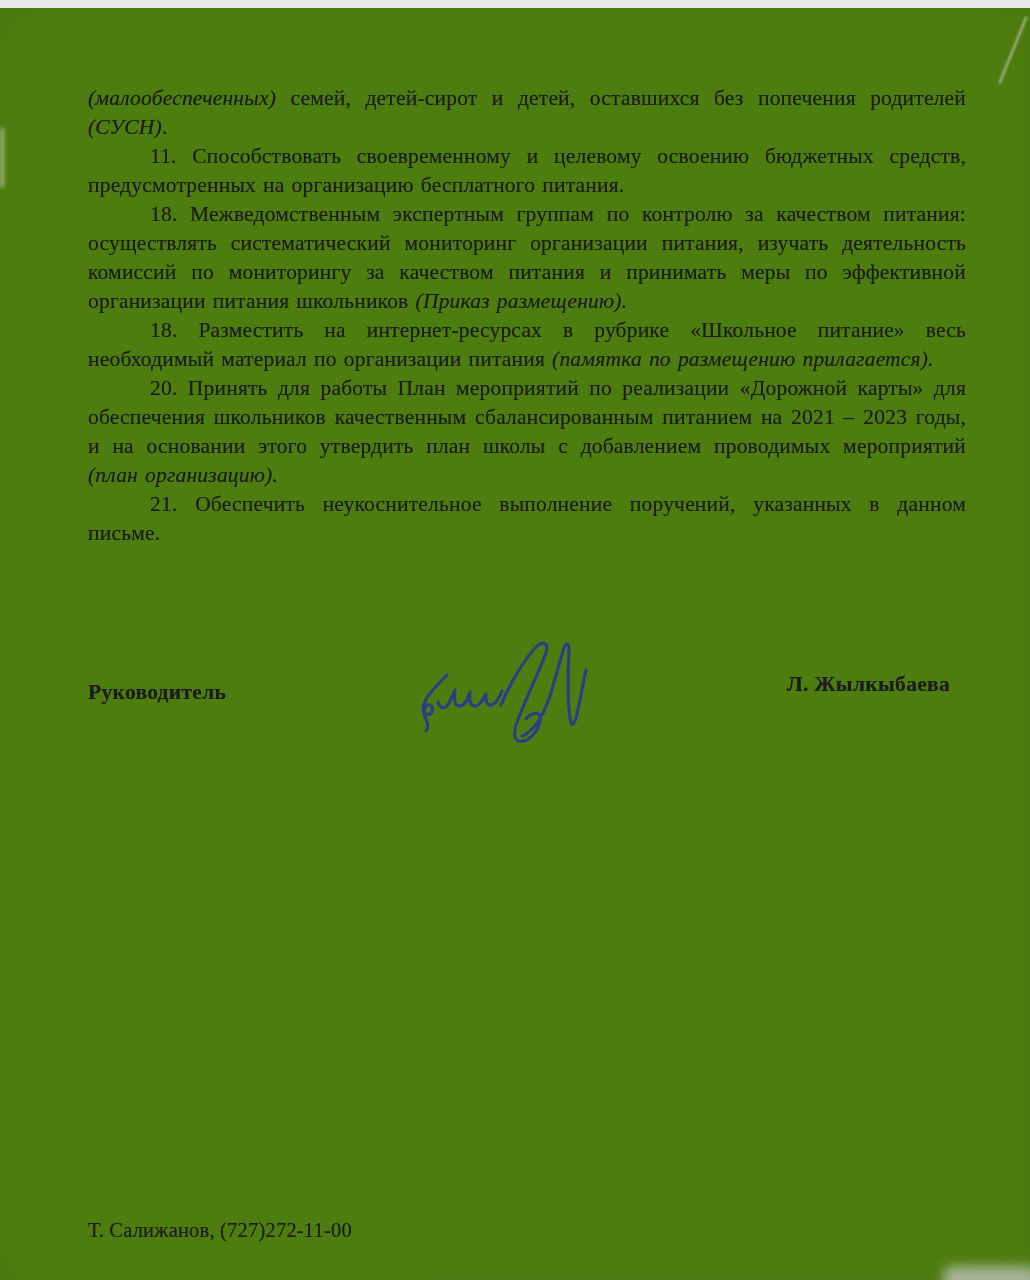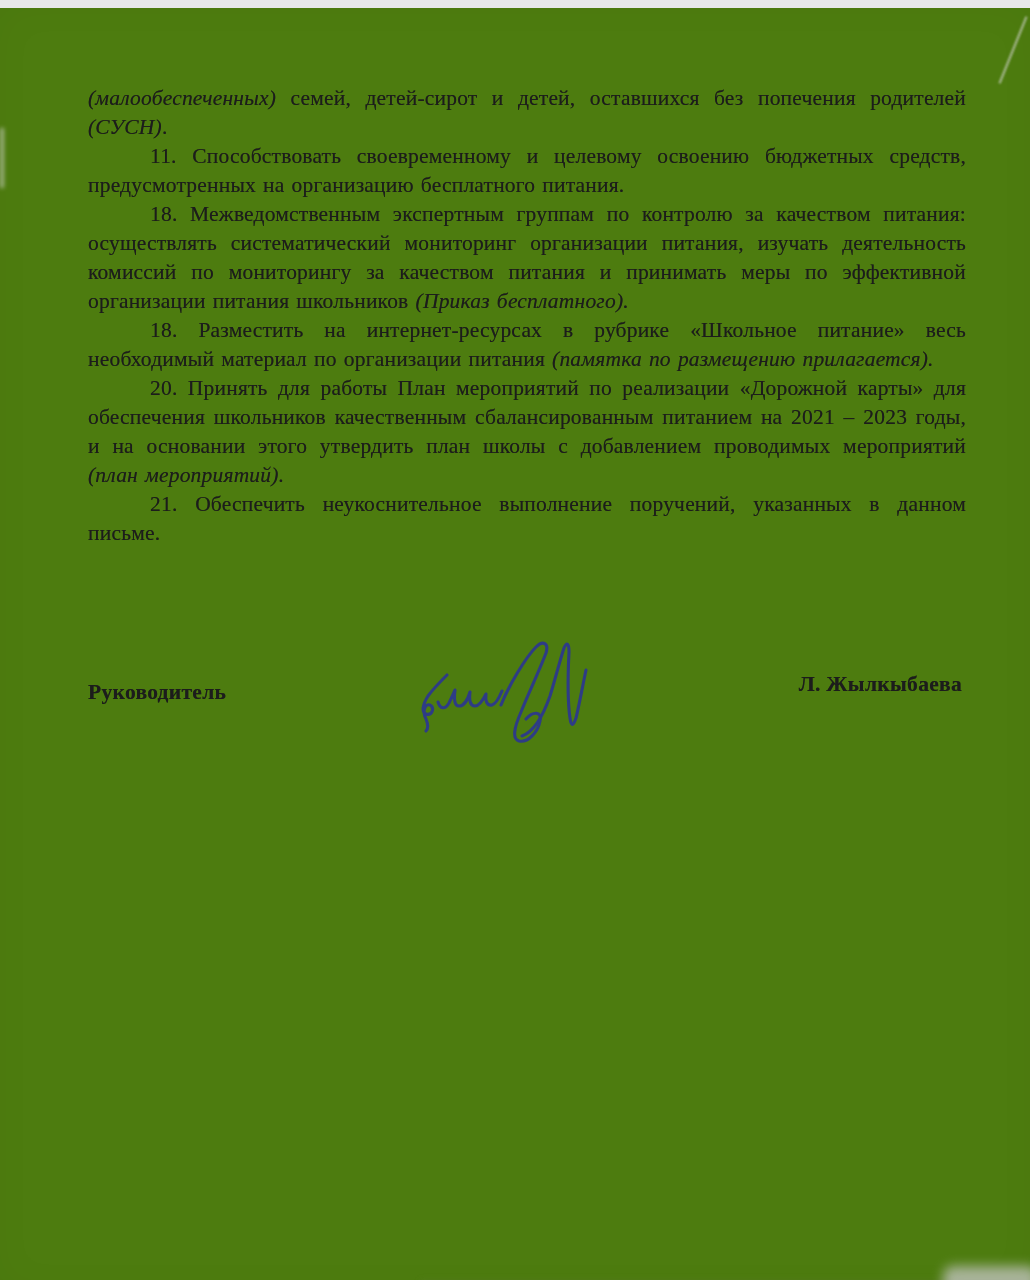--- a/index.html
+++ b/index.html
@@ -27,21 +27,21 @@
   .it{font-style:italic;}
   .sig-block{
     position:absolute;left:88px;right:64px;top:618px;height:165px;
   }
   .sig-title{
     position:absolute;left:0;top:54px;
     font-size:21.5px;font-weight:bold;letter-spacing:0.3px;
     text-shadow:0 0 0.5px rgba(20,20,20,0.55);
   }
   .sig-name{
-    position:absolute;right:4px;top:46px;
+    position:absolute;right:16px;top:46px;
     font-size:21.5px;font-weight:bold;letter-spacing:0.3px;
     text-shadow:0 0 0.5px rgba(20,20,20,0.55);
     text-align:center;
   }
   .sig-svg{position:absolute;left:314px;top:2px;}
   .footer{
     position:absolute;left:88px;top:1208px;
     font-size:20.5px;line-height:28px;
     letter-spacing:0.2px;
     text-shadow:0 0 0.5px rgba(20,20,20,0.5);
@@ -72,25 +72,25 @@
 <body>
 
 <div class="page">
 
   <div class="content">
 
     <p class="para no-indent"><span class="it">(малообеспеченных)</span><span> семей, детей-сирот и детей, оставшихся без попечения родителей </span><span class="it">(СУСН)</span><span>.</span></p>
 
     <p class="para"><span>11. Способствовать своевременному и целевому освоению бюджетных средств, предусмотренных на организацию бесплатного питания.</span></p>
 
-    <p class="para"><span>18. Межведомственным экспертным группам по контролю за качеством питания: осуществлять систематический мониторинг организации питания, изучать деятельность комиссий по мониторингу за качеством питания и принимать меры по эффективной организации питания школьников </span><span class="it">(Приказ бесплатного).</span></p>
+    <p class="para"><span>18. Межведомственным экспертным группам по контролю за качеством питания: осуществлять систематический мониторинг организации питания, изучать деятельность комиссий по мониторингу за качеством питания и принимать меры по эффективной организации питания школьников </span><span class="it">(Приказ размещению).</span></p>
 
     <p class="para"><span>18. Разместить на интернет-ресурсах в рубрике «Школьное питание» весь необходимый материал по организации питания </span><span class="it">(памятка по размещению прилагается).</span></p>
 
-    <p class="para"><span>20. Принять для работы План мероприятий по реализации «Дорожной карты» для обеспечения школьников качественным сбалансированным питанием на 2021 – 2023 годы, и на основании этого утвердить план школы с добавлением проводимых мероприятий </span><span class="it">(план мероприятий).</span></p>
+    <p class="para"><span>20. Принять для работы План мероприятий по реализации «Дорожной карты» для обеспечения школьников качественным сбалансированным питанием на 2021 – 2023 годы, и на основании этого утвердить план школы с добавлением проводимых мероприятий </span><span class="it">(план организацию).</span></p>
 
     <p class="para"><span>21. Обеспечить неукоснительное выполнение поручений, указанных в данном письме.</span></p>
 
   </div>
 
   <div class="sig-block">
     <span class="sig-title">Руководитель</span>
 
     <svg class="sig-svg" width="190" height="122" viewBox="0 0 190 122" fill="none" xmlns="http://www.w3.org/2000/svg">
       <g stroke="#2c3790" stroke-width="3.1" stroke-linecap="round" stroke-linejoin="round" fill="none" opacity="0.92">
@@ -101,20 +101,21 @@
 
         <path d="M 99 77 C 107 57 124 29 134 19 C 141 12 147 15 144 25 C 136 46 126 66 119 84 C 112 100 110 111 117 113 C 126 115 136 104 138 93 C 140 83 131 83 124 91"></path>
         <path d="M 120 108 C 131 104 141 88 148 68 C 153 52 158 32 162 20 C 165 13 167 16 167 24 C 166 44 165 70 168 90 C 169 98 171 99 174 90 C 177 78 181 56 184 42"></path>
       </g>
     </svg>
 
     <span class="sig-name">Л. Жылкыбаева</span>
   </div>
 
   <div class="footer">
+    <div>Т. Салижанов, (727)272-11-00</div>
   </div>
 
   <div class="artifact-scratch"></div>
   <div class="artifact-left-speck"></div>
   <div class="artifact-bottom-strip"></div>
   <div class="artifact-corner"></div>
 
 </div>
 
 </body></html>

